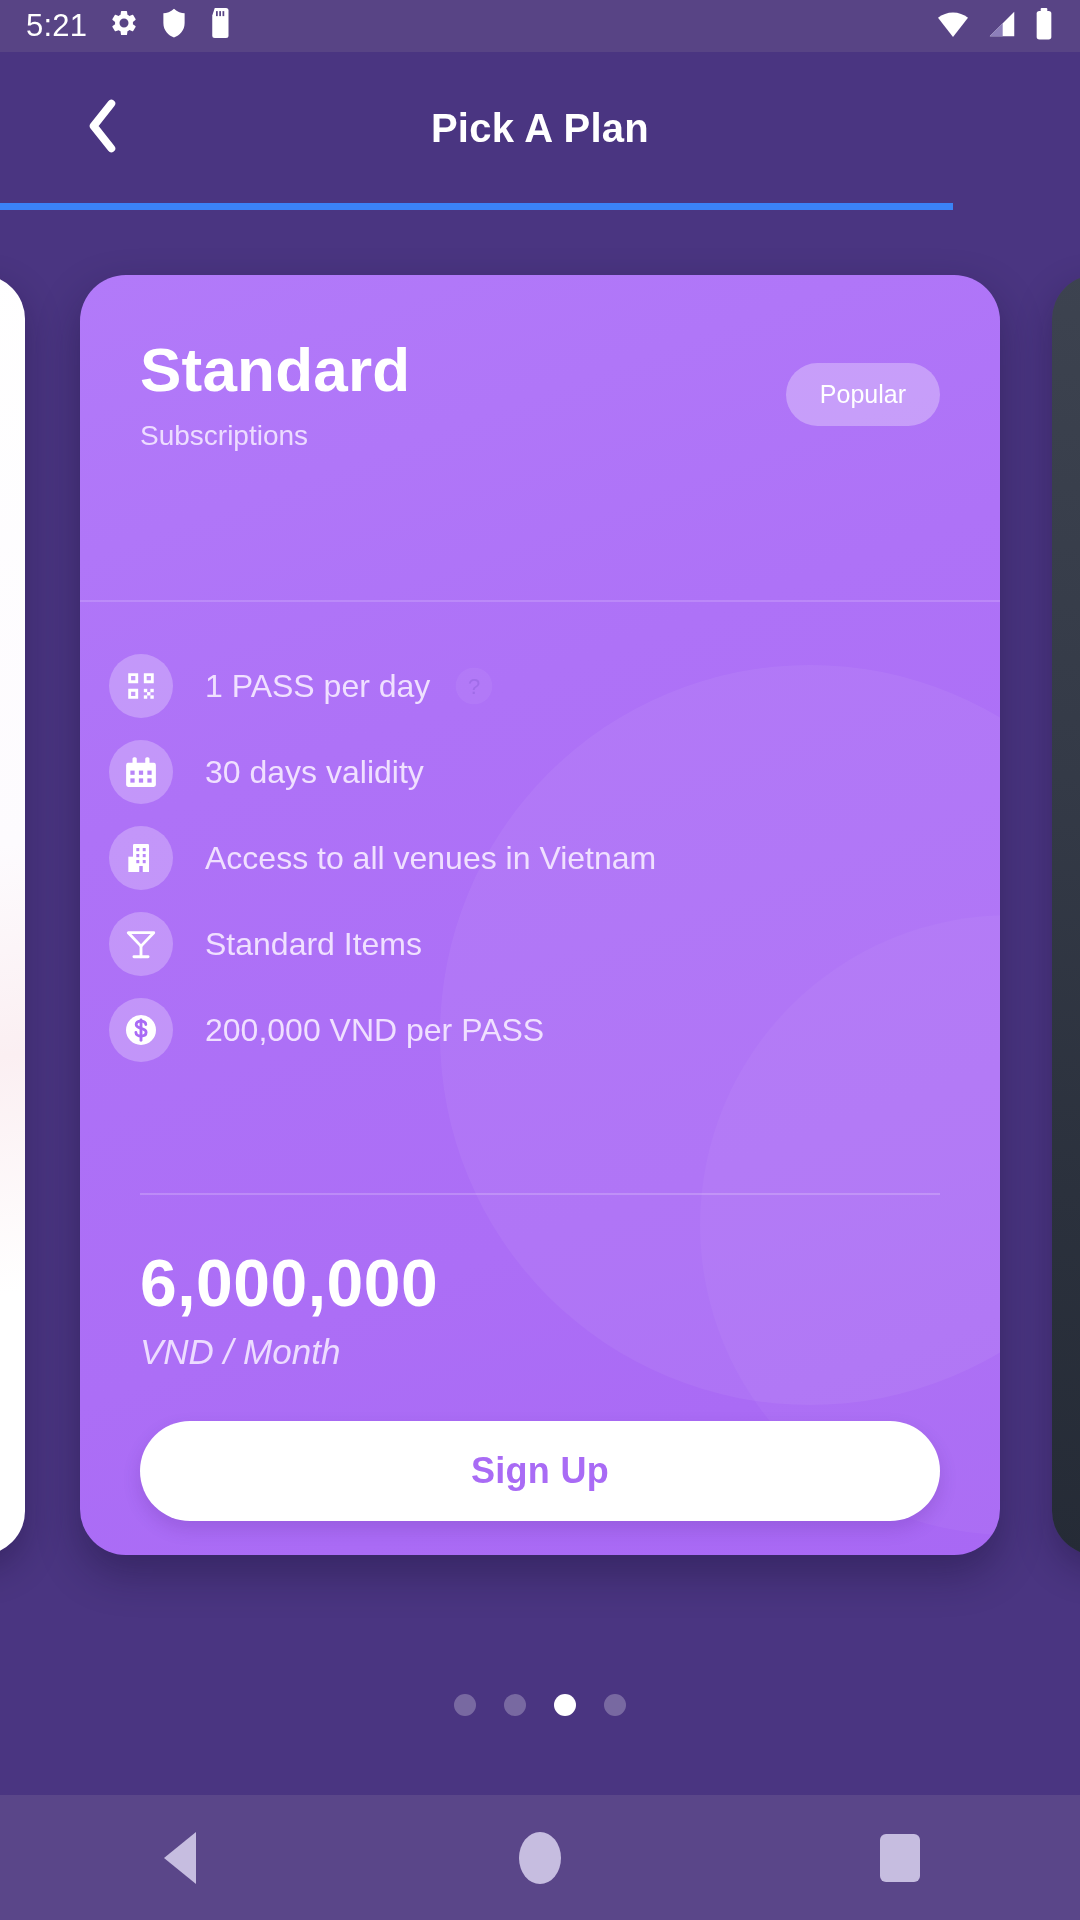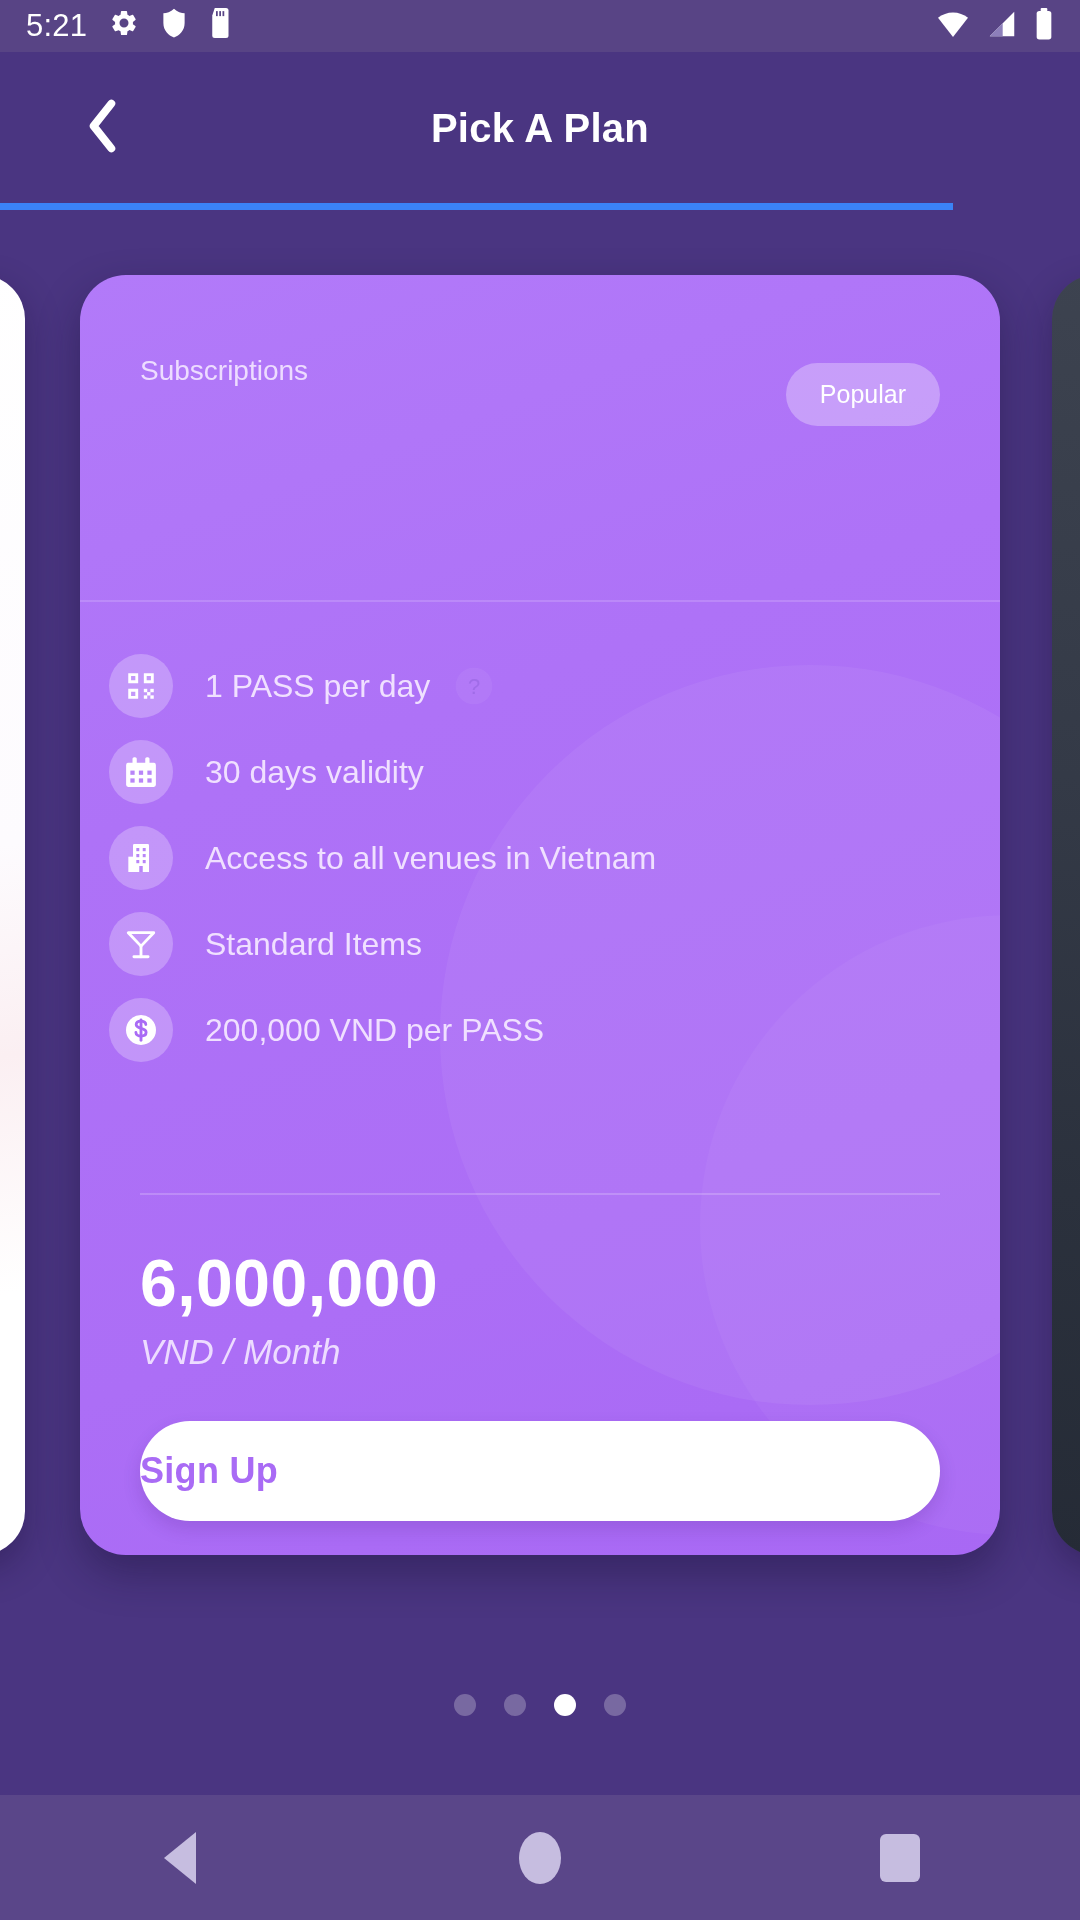--- a/index.html
+++ b/index.html
@@ -179,21 +179,21 @@
     color:#eddcff; font-size:35px; font-weight:400;font-style:italic;
   }
 
   
   #signup-button {
     position:absolute; left:60px; top:1146px;
     width:800px; height:100px;
     border-radius:52px;
     background:#ffffff;
     box-shadow:0 8px 18px rgba(60,20,110,0.16);
-    display:flex; align-items:center; justify-content:flex-start;
+    display:flex; align-items:center; justify-content:center;
     cursor:pointer;
   }
   #signup-label {
     color:#a96bf5; font-size:36px; font-weight:bold;
     letter-spacing:0.3px;
   }
 
   
   #page-dots {
     position:absolute; top:1694px; left:0;
@@ -299,20 +299,21 @@
   <div id="carousel">
 
     <div class="peek" id="peek-left"></div>
     <div class="peek" id="peek-right"></div>
 
     <div id="plan-card">
       <div id="card-decor"></div>
       <div id="card-decor2"></div>
 
       <div id="card-header">
+        <div id="plan-name">Standard</div>
         <div id="plan-subtitle">Subscriptions</div>
         <div id="popular-badge">Popular</div>
       </div>
 
       <div id="card-divider"></div>
 
       <div id="feature-list">
 
         <div class="feature-row">
           <span class="feat-icon-wrap">

